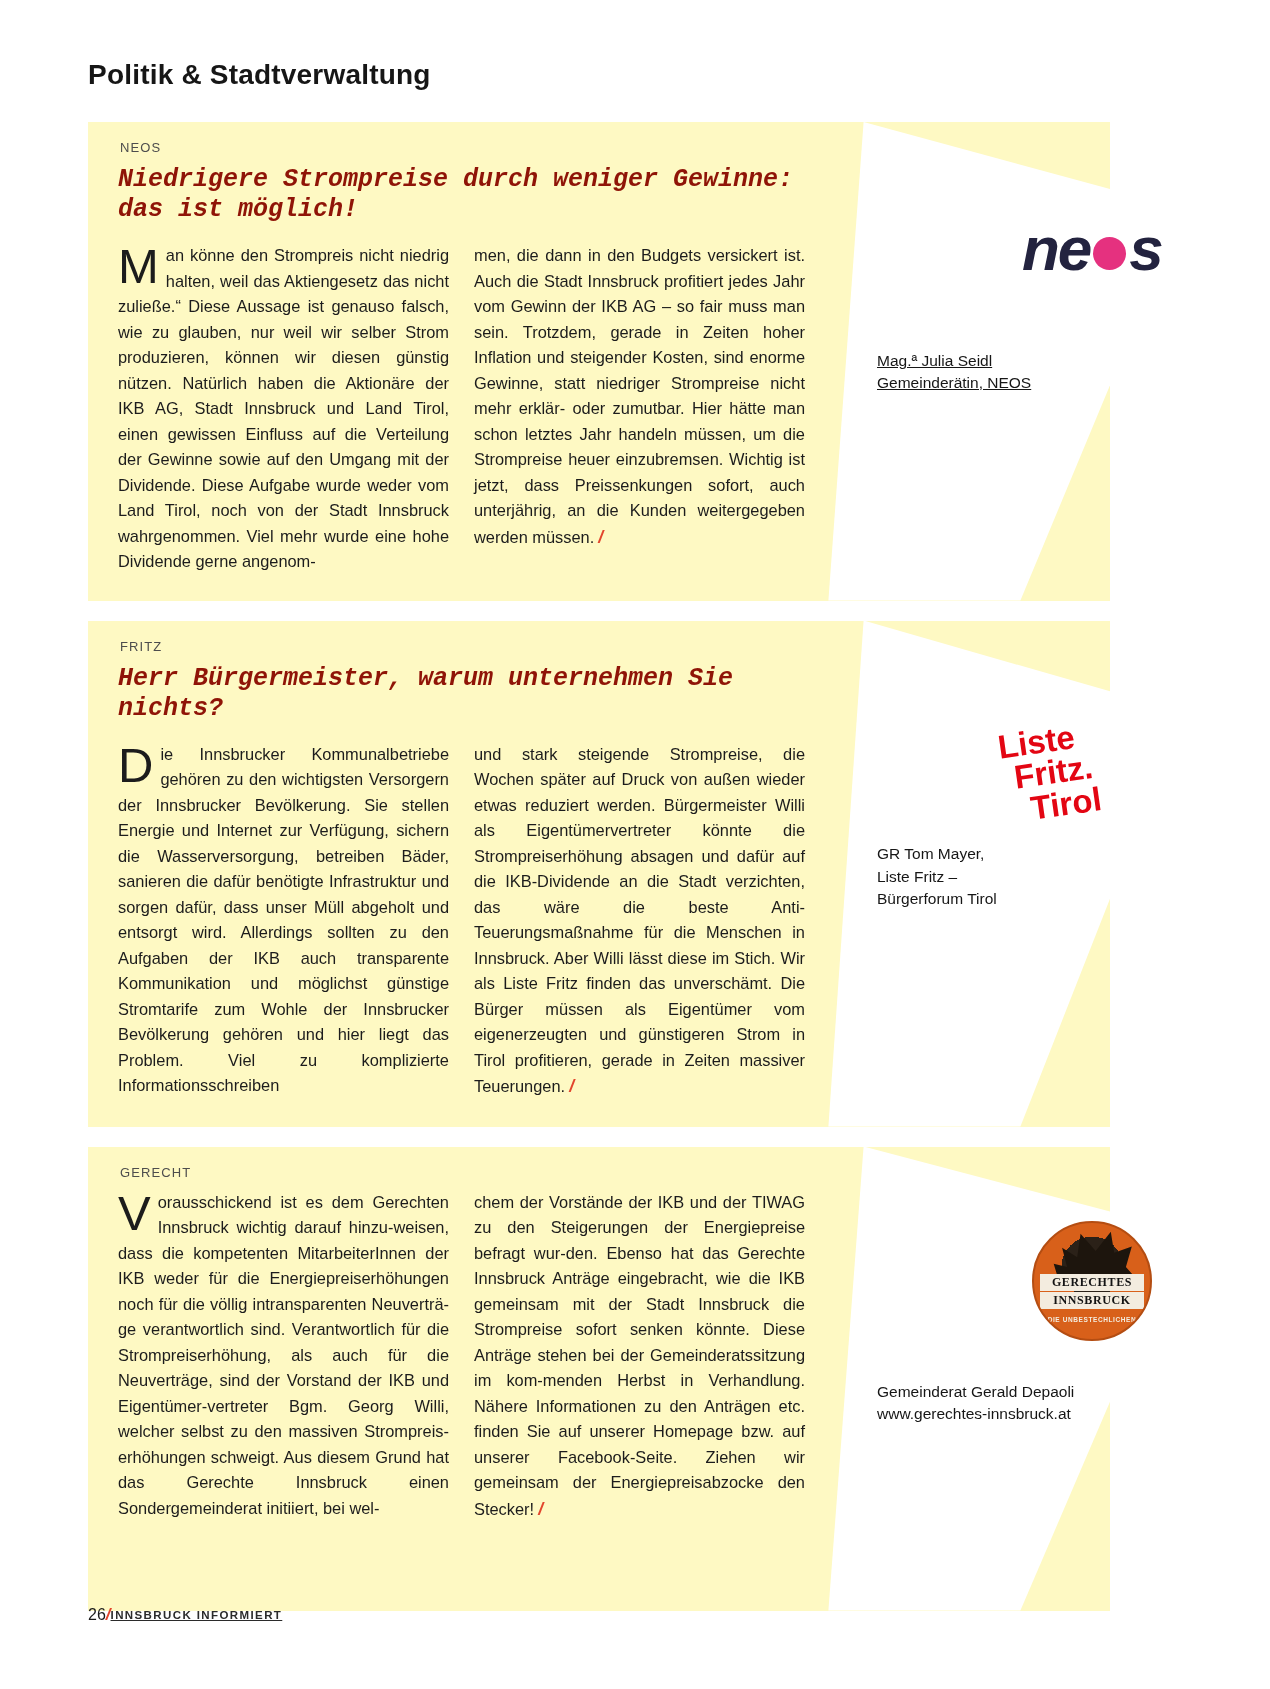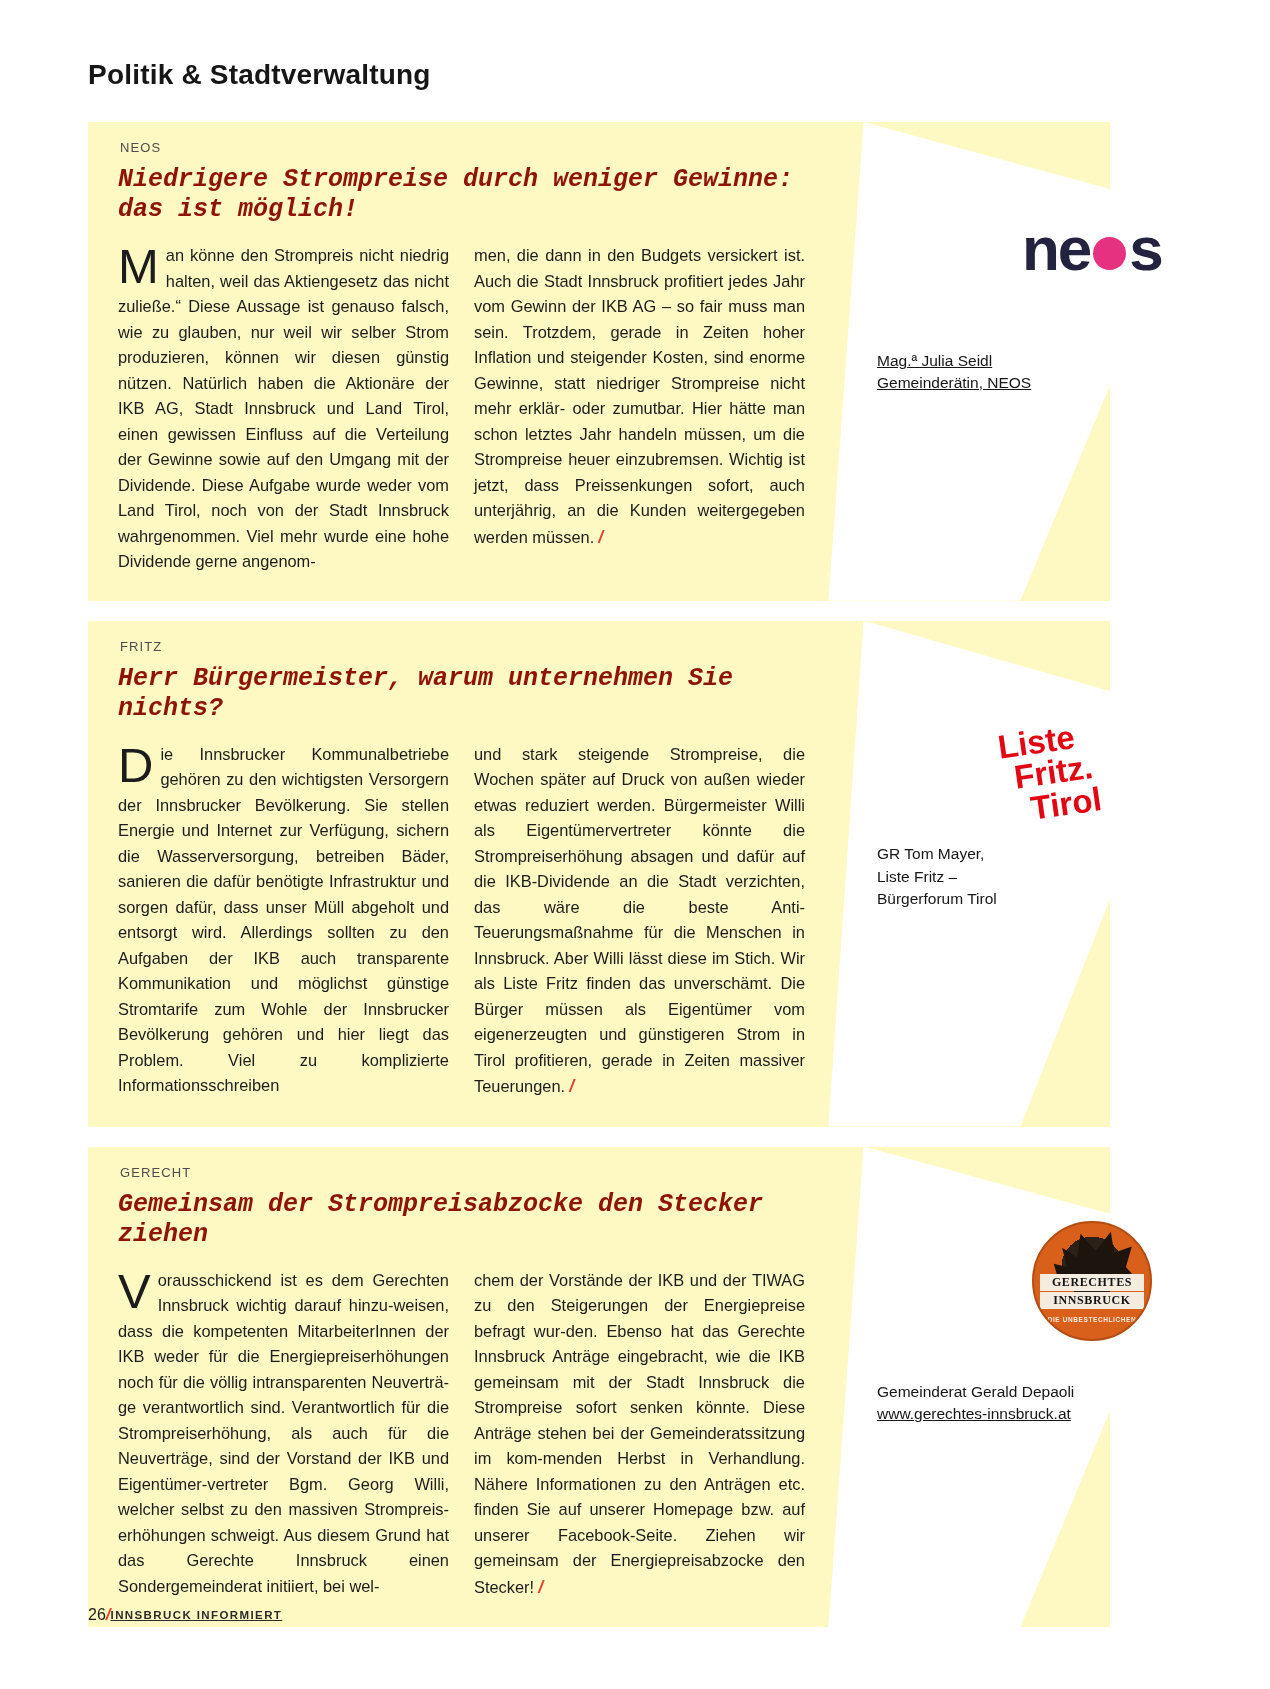--- a/index.html
+++ b/index.html
@@ -46,21 +46,21 @@
     color:#e2452c; font-weight:bold; font-style:italic; margin-left:4px; font-size:1.08em;
   }
   .logo-zone { position:absolute; left:789px; width:240px; z-index:2; }
   .card-neos .logo-zone   { top:96px; }
   .card-fritz .logo-zone  { top:100px; }
   .card-gerecht .logo-zone{ top:74px; }
 
   
   .neos-logo {
     margin-left:145px; font-weight:bold; font-size:62px; line-height:1;
-    color:#23233f; letter-spacing:-2px; white-space:nowrap;
+    color:#23233f; letter-spacing:-2px; white-space:nowrap;font-style:italic;
   }
   .neos-dot {
     display:inline-block; width:33px; height:33px; border-radius:50%;
     background:#e5317f; margin:0 3px;
   }
 
   
   .fritz-logo {
     margin-left:125px; width:150px; transform:rotate(-8deg);
     color:#e30613; font-weight:bold; font-size:33px; line-height:0.98;
@@ -90,21 +90,21 @@
   .gerecht-sub {
     position:absolute; bottom:13%; width:100%; text-align:center;
     color:#f3ecdf; font-size:6.5px; letter-spacing:0.6px; font-weight:bold;
   }
 
   .caption { font-size:15.5px; line-height:1.45; color:#161616; }
   .card-neos .caption   { margin-top:70px;text-decoration:underline; }
   .card-fritz .caption  { margin-top:26px; }
   .card-gerecht .caption{ margin-top:40px; }
   .caption-line { display:block; }
-  .caption-link { display:inline-block; text-decoration:underline; cursor:pointer; color:#161616; }
+  .caption-link { display:inline-block; cursor:pointer; color:#161616; }
 
   .footer {
     position:absolute; left:88px; top:1605px;
     display:flex; align-items:center; 
   }
   .footer-page { font-size:16px; color:#1a1a1a; }
   .footer-slash { font-size:17px; margin-left:0; }
   .footer-mag { font-size:11.5px; letter-spacing:1.4px; font-weight:bold; color:#2b2b2b;text-decoration:underline; }
 </style>
 </head>
@@ -149,21 +149,20 @@
         <span class="caption-line">GR Tom Mayer,</span>
         <span class="caption-line">Liste Fritz –</span>
         <span class="caption-line">Bürgerforum Tirol</span>
       </div>
     </div>
   </section>
 
   <section class="card card-gerecht">
     <div class="wedge"></div>
     <div class="card-label">GERECHT</div>
-    <h2 class="card-headline">Gemeinsam der Strompreisabzocke den Stecker ziehen</h2>
     <div class="card-body">
       <div class="col"><span class="dropcap">V</span><span>orausschickend ist es dem Gerechten Innsbruck wichtig darauf hinzu-weisen, dass die kompetenten MitarbeiterInnen der IKB weder für die Energiepreiserhöhungen noch für die völlig intransparenten Neuverträ-ge verantwortlich sind. Verantwortlich für die Strompreiserhöhung, als auch für die Neuverträge, sind der Vorstand der IKB und Eigentümer-vertreter Bgm. Georg Willi, welcher selbst zu den massiven Strompreis-erhöhungen schweigt. Aus diesem Grund hat das Gerechte Innsbruck einen Sondergemeinderat initiiert, bei wel-</span></div>
       <div class="col"><span>chem der Vorstände der IKB und der TIWAG zu den Steigerungen der Energiepreise befragt wur-den. Ebenso hat das Gerechte Innsbruck Anträge eingebracht, wie die IKB gemeinsam mit der Stadt Innsbruck die Strompreise sofort senken könnte. Diese Anträge stehen bei der Gemeinderatssitzung im kom-menden Herbst in Verhandlung. Nähere Informationen zu den Anträgen etc. finden Sie auf unserer Homepage bzw. auf unserer Facebook-Seite. Ziehen wir gemeinsam der Energiepreisabzocke den Stecker!</span><span class="slash">/</span></div>
     </div>
     <div class="logo-zone">
       <div class="gerecht-logo">
         <div class="rooster"></div>
         <div class="gerecht-band">GERECHTES</div>
         <div class="gerecht-band gerecht-band2">INNSBRUCK</div>
         <div class="gerecht-sub">DIE UNBESTECHLICHEN</div>

